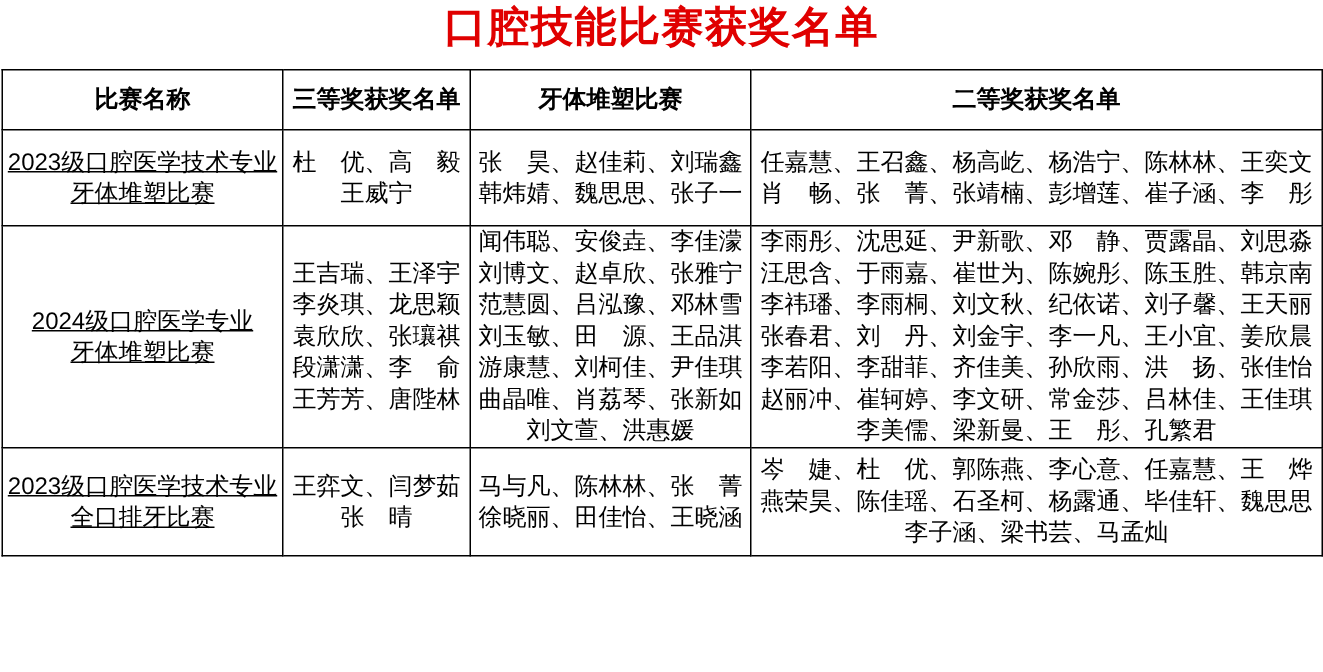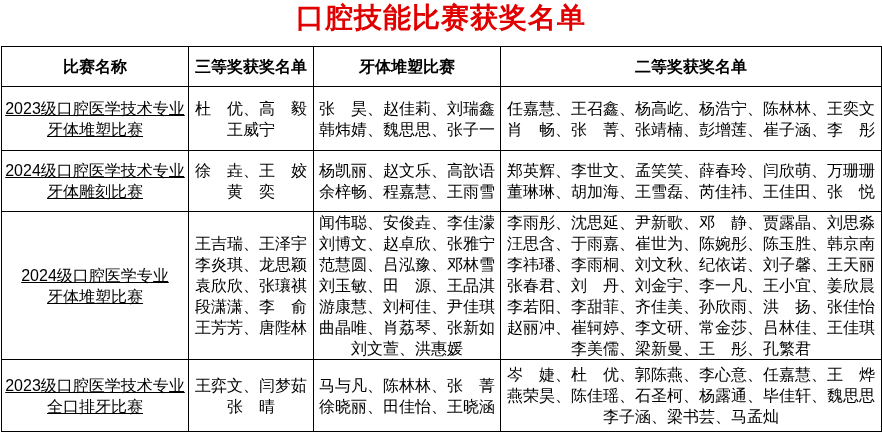--- a/index.html
+++ b/index.html
@@ -80,30 +80,20 @@
     <tr class="r1">
       <td class="name-cell">2023级口腔医学技术专业
 牙体堆塑比赛</td>
       <td class="list-cell">杜　优、高　毅
 王威宁</td>
       <td class="list-cell">张　昊、赵佳莉、刘瑞鑫
 韩炜婧、魏思思、张子一</td>
       <td class="list-cell">任嘉慧、王召鑫、杨高屹、杨浩宁、陈林林、王奕文
 肖　畅、张　菁、张靖楠、彭增莲、崔子涵、李　彤</td>
     </tr>
-    <tr class="r2">
-      <td class="name-cell">2024级口腔医学技术专业
-牙体雕刻比赛</td>
-      <td class="list-cell">徐　垚、王　姣
-黄　奕</td>
-      <td class="list-cell">杨凯丽、赵文乐、高歆语
-余梓畅、程嘉慧、王雨雪</td>
-      <td class="list-cell">郑英辉、李世文、孟笑笑、薛春玲、闫欣萌、万珊珊
-董琳琳、胡加海、王雪磊、芮佳祎、王佳田、张　悦</td>
-    </tr>
     <tr class="r3">
       <td class="name-cell">2024级口腔医学专业
 牙体堆塑比赛</td>
       <td class="list-cell">王吉瑞、王泽宇
 李炎琪、龙思颖
 袁欣欣、张瓖祺
 段潇潇、李　俞
 王芳芳、唐陛林</td>
       <td class="list-cell">闻伟聪、安俊垚、李佳濛
 刘博文、赵卓欣、张雅宁

